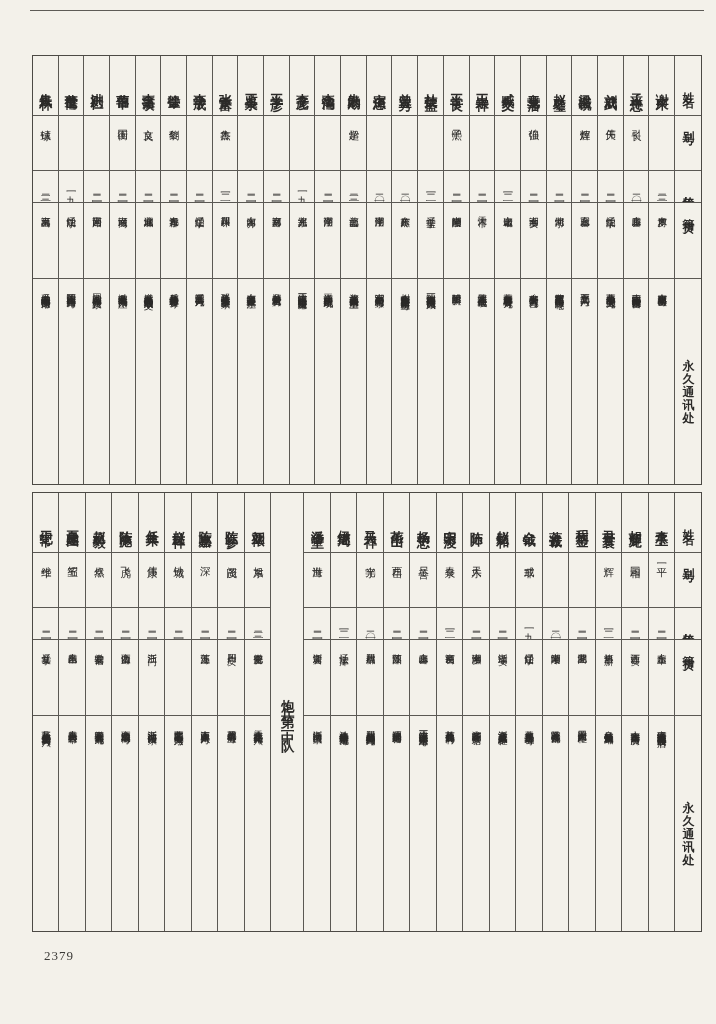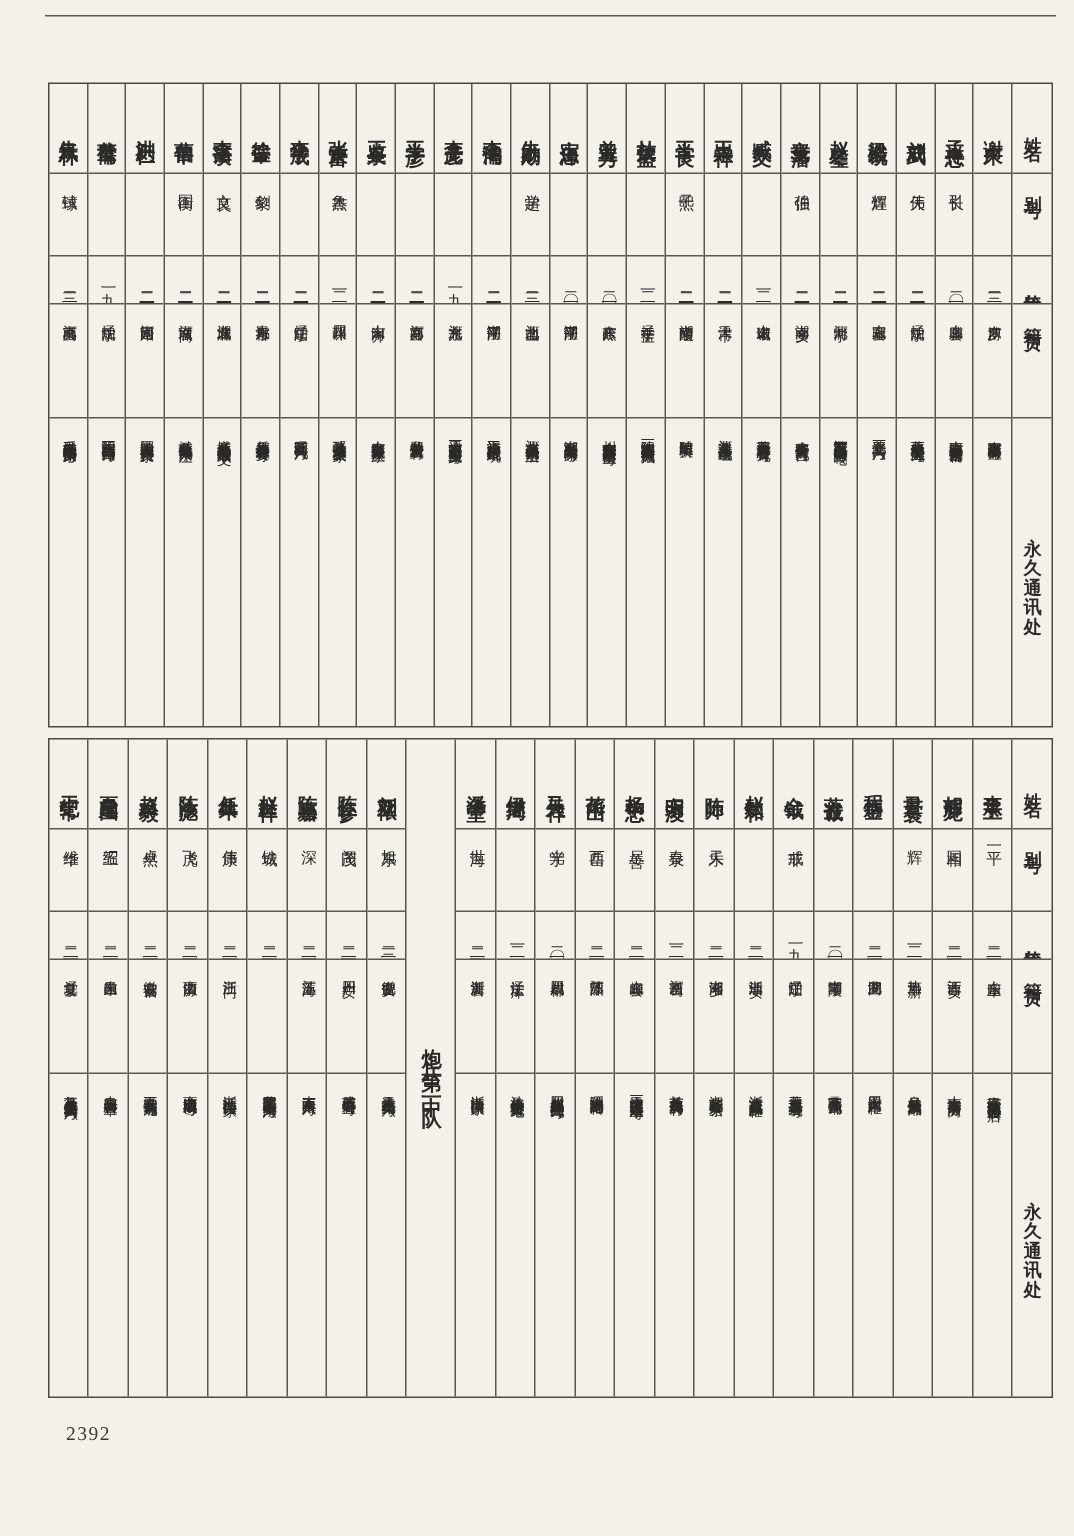--- a/index.html
+++ b/index.html
@@ -917,14 +917,14 @@
             <span class="vtext origin-t">辽宁复县</span>
           </div>
           <div class="cell r-addr">
             <span class="vtext addr-t">复县瓦房店复州镇复州大街二六号</span>
           </div>
         </div>
       </div>
 
   </div>
 
-  <div class="page-number">2392</div>
+  <div class="page-number">2379</div>
 </div>
 
 </body></html>

